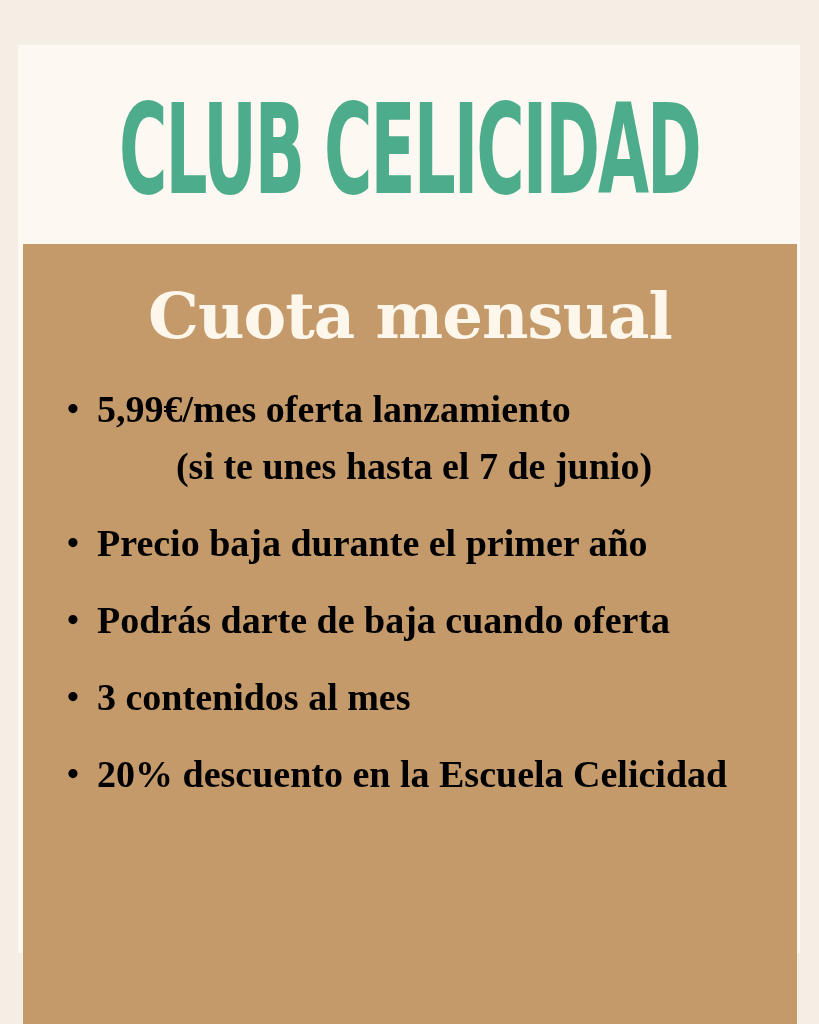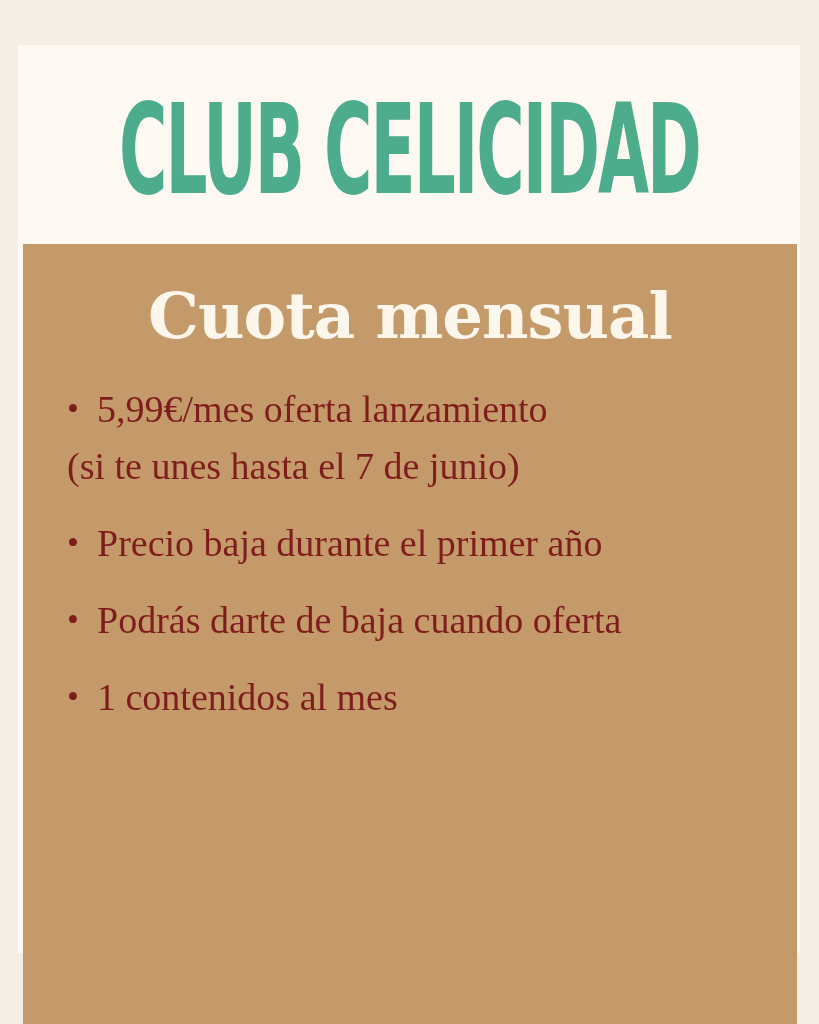--- a/index.html
+++ b/index.html
@@ -63,33 +63,34 @@
   .benefits {
     list-style: none;
     margin-top: 26px;
     padding: 0 38px 0 44px;
   }
 
   .benefit-item {
     font-size: 38px;
     line-height: 1.5;
     margin-bottom: 20px;
-    color: #7f1d1d;
+    color: #000000;
+    font-weight: bold;
   }
 
   .bullet-dot {
     display: inline-block;
     width: 30px;
     font-size: 34px;
     vertical-align: 2px;
   }
 
   .benefit-sub {
     display: block;
-    text-align: left;
+    text-align: center;
     margin-right: -2px;
   }
 </style>
 </head>
 <body>
 
 <div class="poster">
   <div class="panel"></div>
 
   <h1 class="page-title">CLUB CELICIDAD</h1>
@@ -102,17 +103,20 @@
         <span class="bullet-dot">•</span><span>5,99€/mes oferta lanzamiento</span>
         <span class="benefit-sub">(si te unes hasta el 7 de junio)</span>
       </li>
       <li class="benefit-item">
         <span class="bullet-dot">•</span><span>Precio baja durante el primer año</span>
       </li>
       <li class="benefit-item">
         <span class="bullet-dot">•</span><span>Podrás darte de baja cuando oferta</span>
       </li>
       <li class="benefit-item">
-        <span class="bullet-dot">•</span><span>1 contenidos al mes</span>
+        <span class="bullet-dot">•</span><span>3 contenidos al mes</span>
+      </li>
+      <li class="benefit-item">
+        <span class="bullet-dot">•</span><span>20% descuento en la Escuela Celicidad</span>
       </li>
     </ul>
   </div>
 </div>
 
 </body></html>

